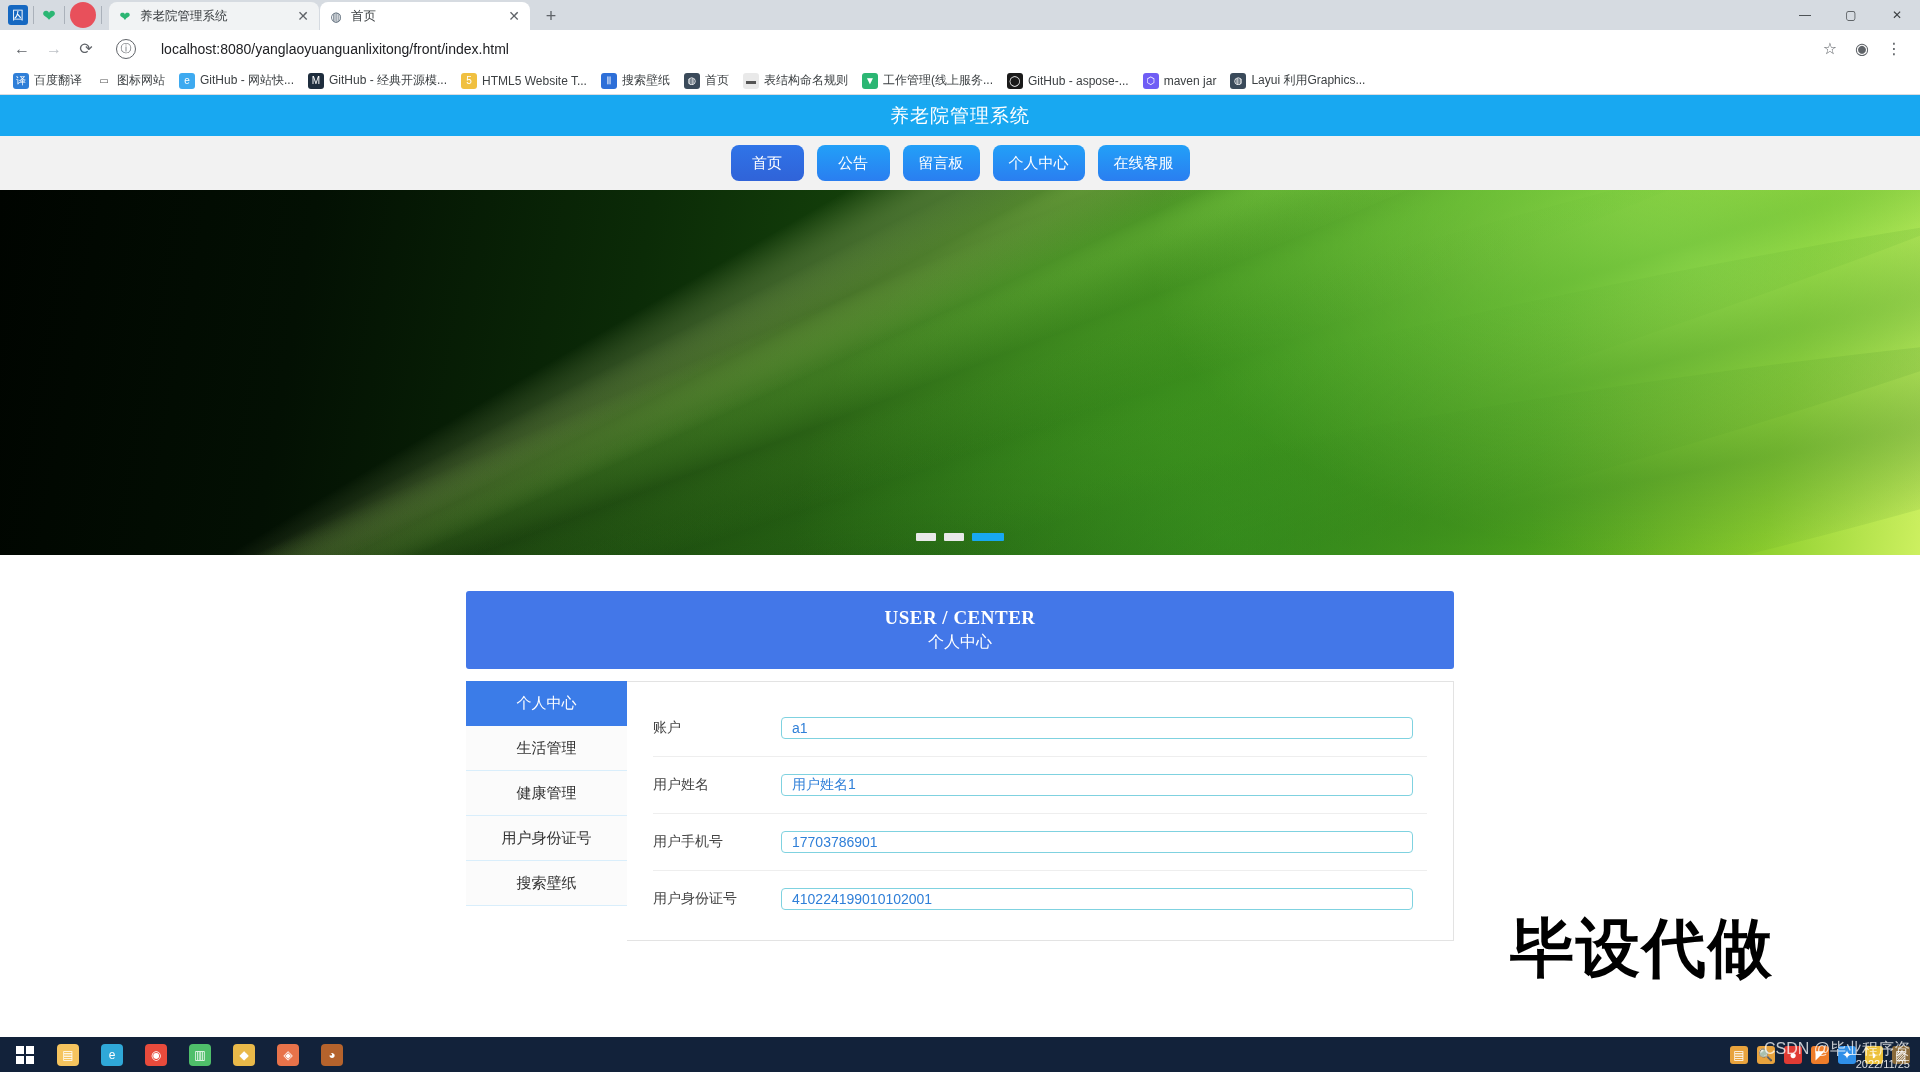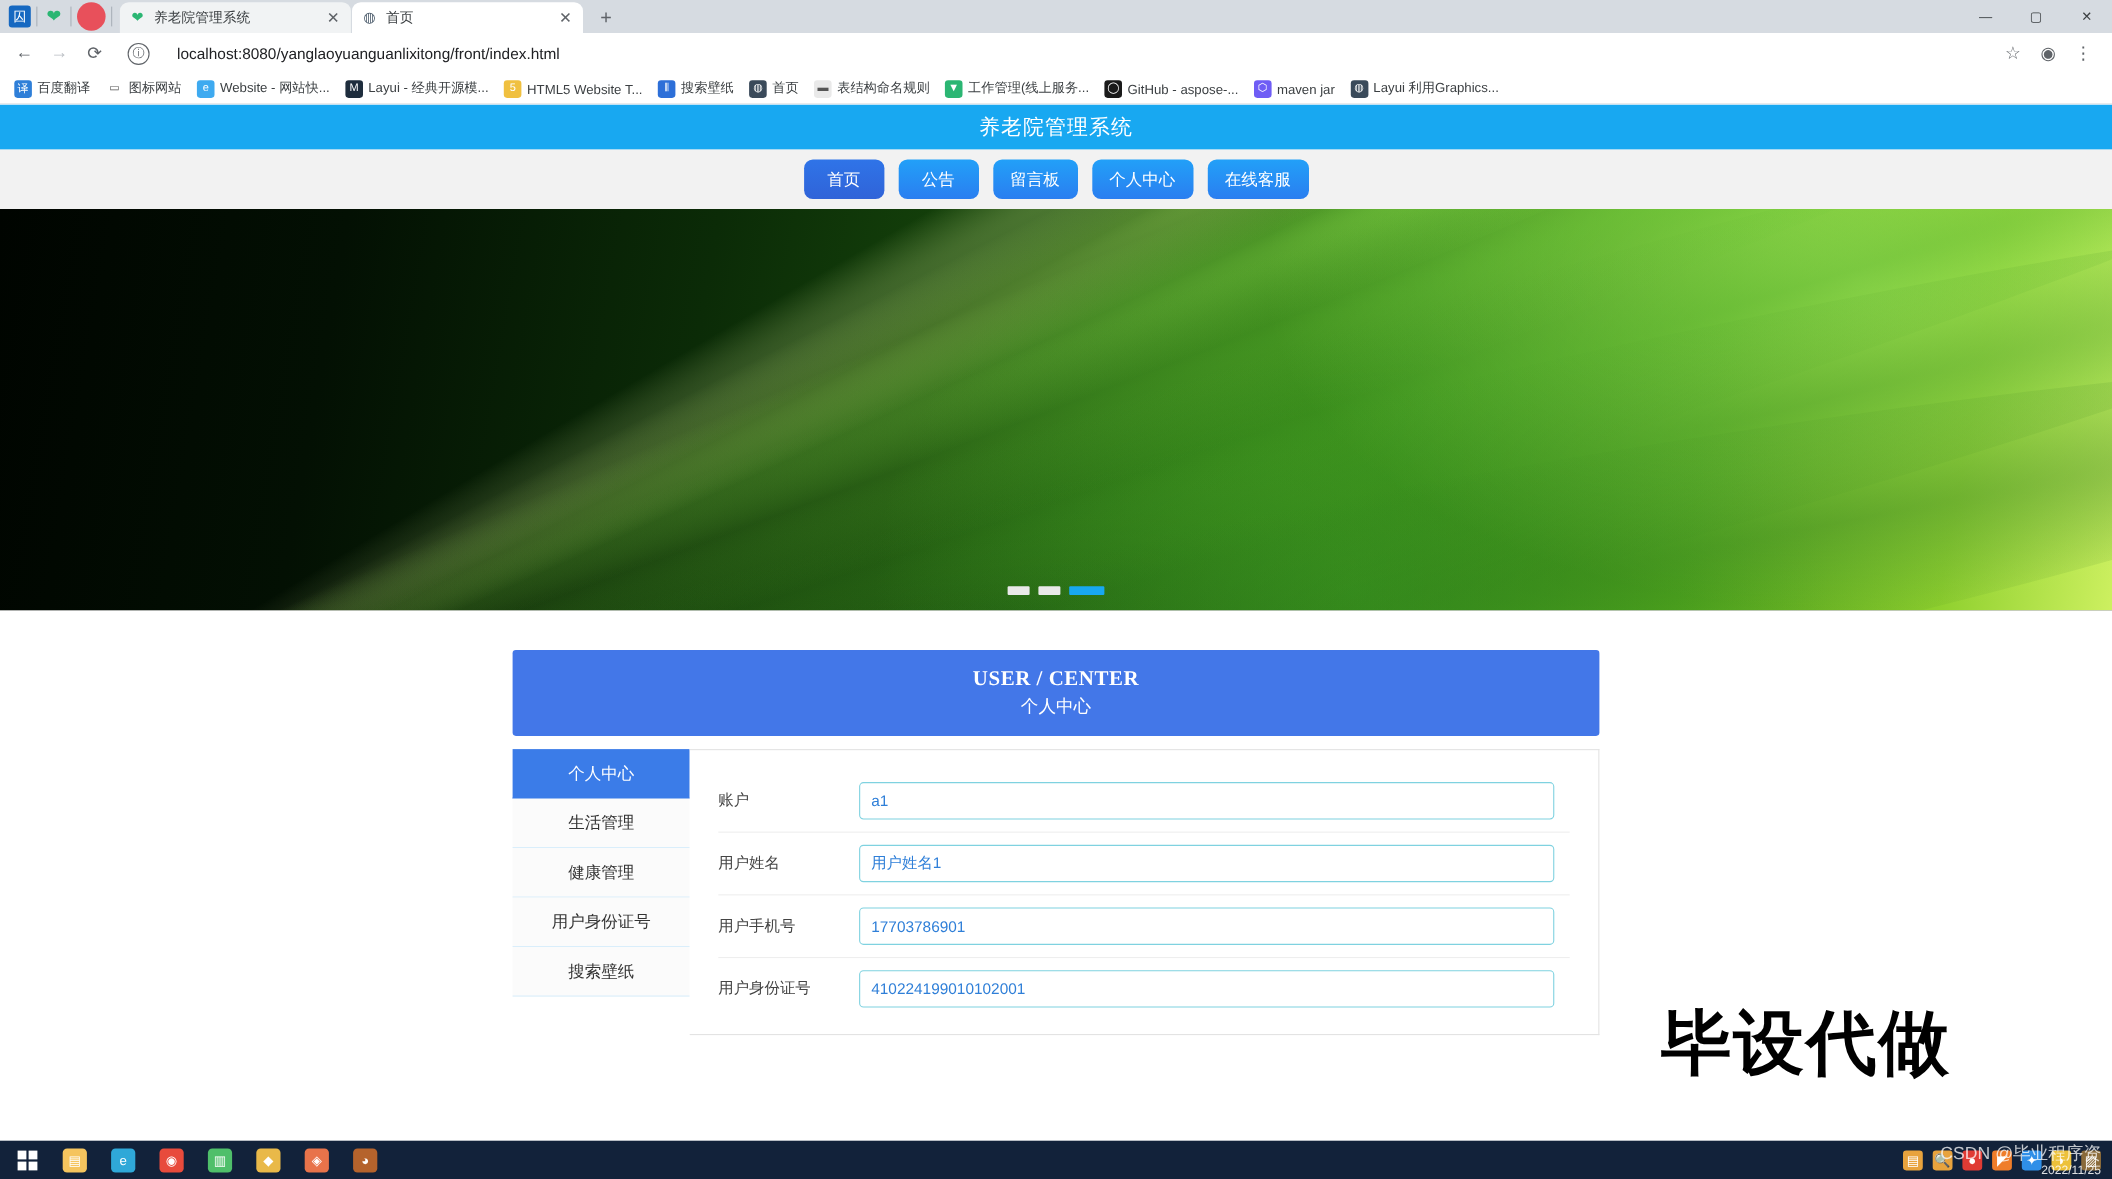--- a/index.html
+++ b/index.html
@@ -330,21 +330,21 @@
   }
   .frow:last-child { border-bottom: none; }
   .flabel {
     width: 128px;
     flex: 0 0 128px;
     font-size: 14px;
     color: #444444;
   }
   .finput {
     flex: 1 1 auto;
-    height: 34px;
+    height: 22px;
     border: 1px solid #7fd2e0;
     border-radius: 4px;
     background: #ffffff;
     color: #2f7fd8;
     font-size: 14px;
     padding: 0 10px;
     box-sizing: border-box;
     font-family: "Liberation Sans", sans-serif;
     outline: none;
     max-width: 632px;
@@ -485,25 +485,25 @@
       <div class="bm">
         <span class="bmi" style="background: rgb(47, 127, 216); color: rgb(255, 255, 255);">译</span>
         <span>百度翻译</span>
       </div>
       <div class="bm">
         <span class="bmi" style="background: rgb(255, 255, 255); color: rgb(85, 85, 85);">▭</span>
         <span>图标网站</span>
       </div>
       <div class="bm">
         <span class="bmi" style="background: rgb(62, 170, 240); color: rgb(255, 255, 255);">e</span>
-        <span>Website - 网站快...</span>
+        <span>GitHub - 网站快...</span>
       </div>
       <div class="bm">
         <span class="bmi" style="background: rgb(30, 45, 61); color: rgb(255, 255, 255);">M</span>
-        <span>Layui - 经典开源模...</span>
+        <span>GitHub - 经典开源模...</span>
       </div>
       <div class="bm">
         <span class="bmi" style="background: rgb(240, 192, 64); color: rgb(255, 255, 255);">5</span>
         <span>HTML5 Website T...</span>
       </div>
       <div class="bm">
         <span class="bmi" style="background: rgb(45, 111, 216); color: rgb(255, 255, 255);">⦀</span>
         <span>搜索壁纸</span>
       </div>
       <div class="bm">

